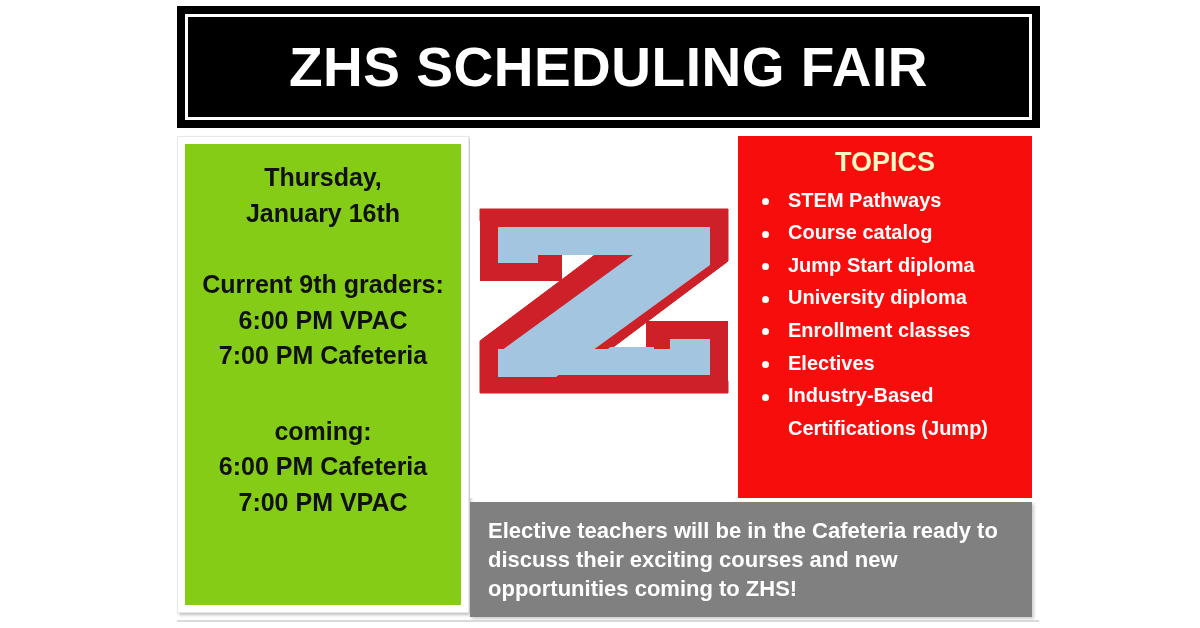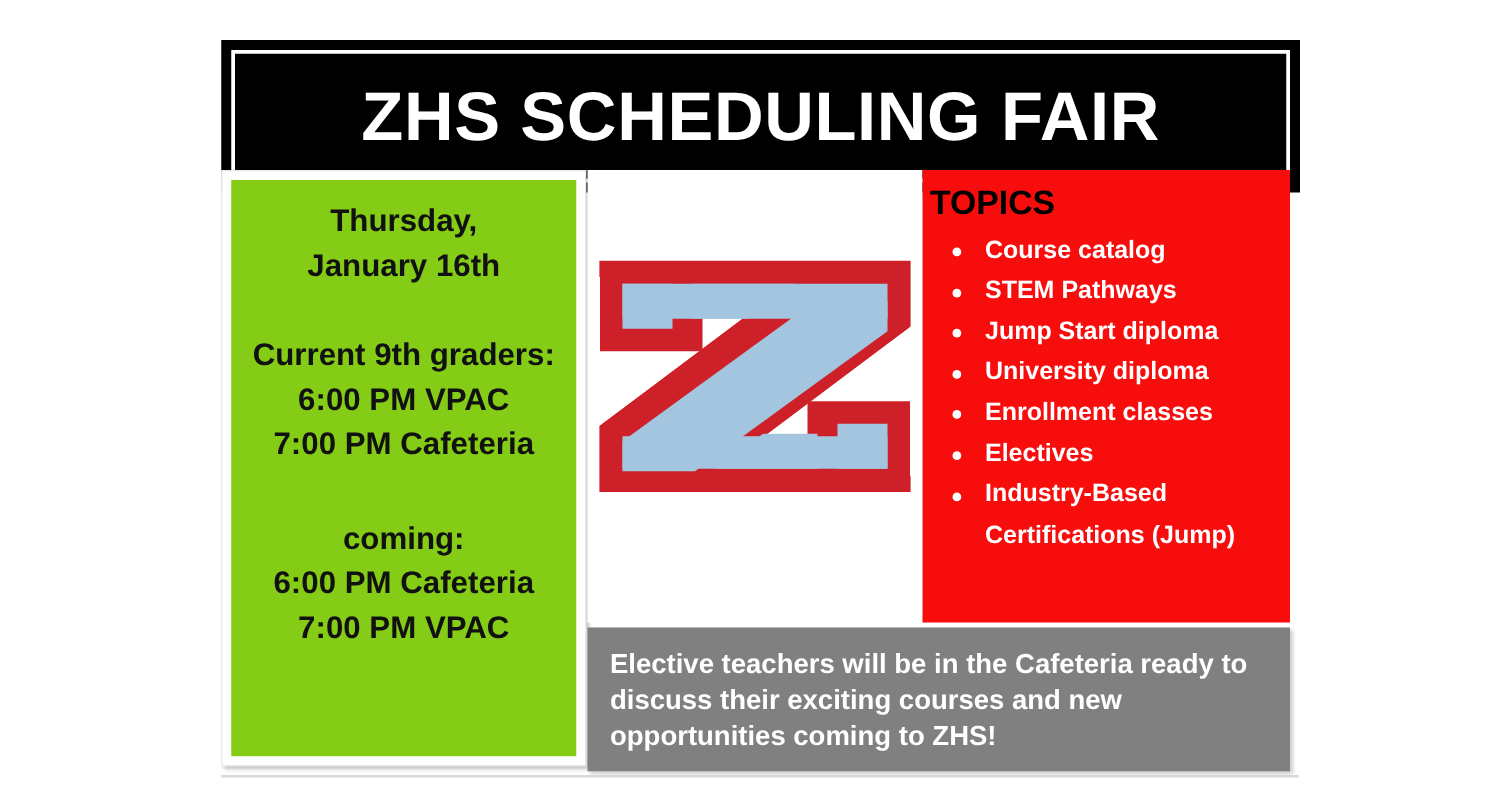--- a/index.html
+++ b/index.html
@@ -22,21 +22,20 @@
 
   
   .title-banner {
     position: absolute;
     left: 177px;
     top: 6px;
     width: 863px;
     height: 122px;
     background: #000000;
     box-sizing: border-box;
-    margin-top: 26px;
   }
   .title-banner-inner {
     position: absolute;
     left: 8px;
     top: 8px;
     right: 8px;
     bottom: 8px;
     border: 3px solid #ffffff;
     box-sizing: border-box;
     display: flex;
@@ -112,24 +111,25 @@
     position: absolute;
     left: 738px;
     top: 136px;
     width: 294px;
     height: 362px;
     background: #f80d0d;
     box-sizing: border-box;
     padding: 12px 6px 0 6px;
   }
   .topics-title {
-    color: #000000;
+    color: #fef9c3;
     font-family: "Liberation Sans", sans-serif;
     font-weight: bold;
     font-size: 27px;
+    text-align: center;
     line-height: 1.1;
     margin-bottom: 6px;
   }
   .topics-list {
     list-style: none;
     margin: 0;
     padding: 0 0 0 10px;
   }
   .topics-list li {
     position: relative;
@@ -252,25 +252,25 @@
         <path d="M 194 134 L 234 134 L 234 170 L 194 170 Z" fill="#A3C5E0"></path>
       </g>
     </svg>
   </div>
 
   <div class="topics-panel">
     <div class="topics-title">TOPICS</div>
     <ul class="topics-list">
       <li>
         <span class="bullet"></span>
+        <span>STEM Pathways</span>
+      </li>
+      <li>
+        <span class="bullet"></span>
         <span>Course catalog</span>
-      </li>
-      <li>
-        <span class="bullet"></span>
-        <span>STEM Pathways</span>
       </li>
       <li>
         <span class="bullet"></span>
         <span>Jump Start diploma</span>
       </li>
       <li>
         <span class="bullet"></span>
         <span>University diploma</span>
       </li>
       <li>

